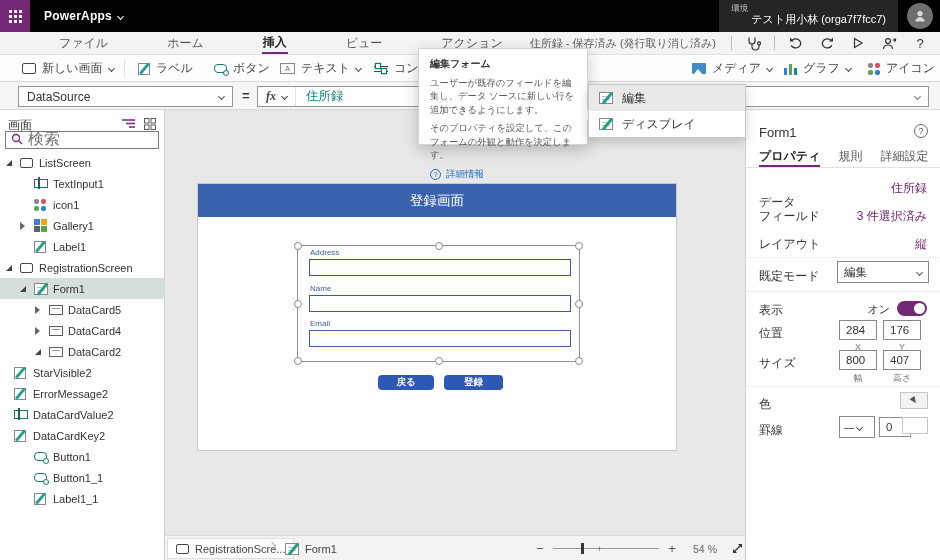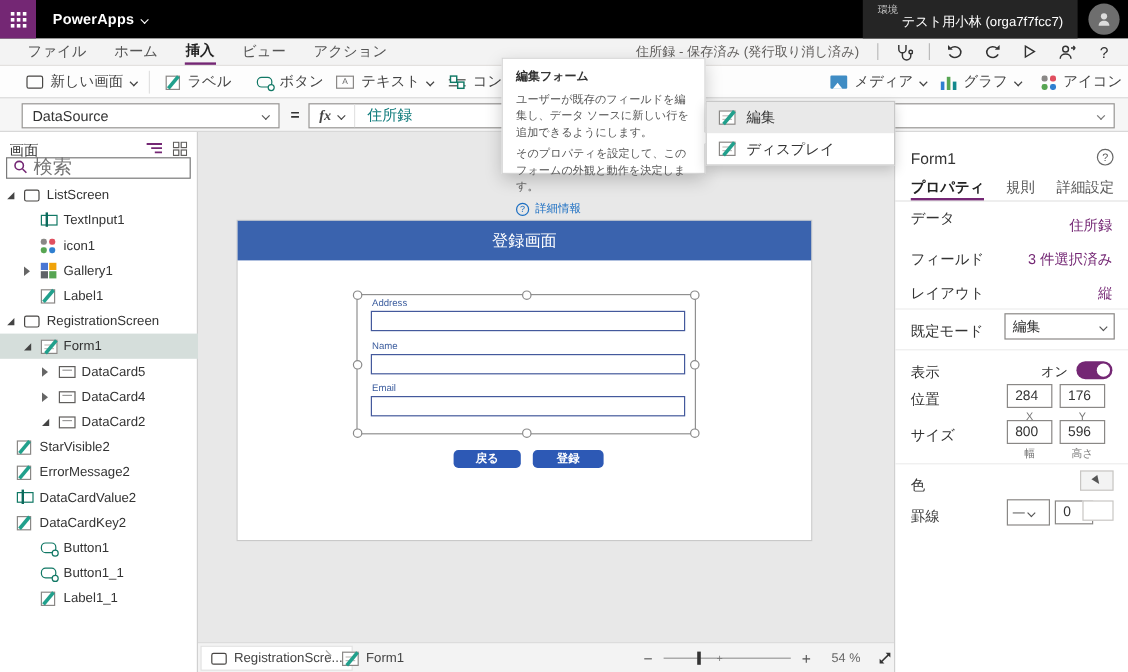--- a/index.html
+++ b/index.html
@@ -15,21 +15,21 @@
   .waffle i { display:block; width:3px; height:3px; background:#fff; box-shadow:5px 0 0 #fff,10px 0 0 #fff,0 5px 0 #fff,5px 5px 0 #fff,10px 5px 0 #fff,0 10px 0 #fff,5px 10px 0 #fff,10px 10px 0 #fff; margin:-10px 0 0 -10px; }
   .brand { font-size:12px; font-weight:600; margin-left:14px; letter-spacing:.2px; }
   .envbox { margin-left:auto; background:#252525; height:32px; padding:3px 12px 0 12px; min-width:158px; }
   .env-label { font-size:8.5px; color:#c8c8c8; line-height:10px; }
   .env-name { font-size:11px; color:#fff; line-height:13px;margin-left:20px; }
   .avatar { width:26px; height:26px; border-radius:50%; background:#6e6e6e; margin:0 7px 0 9px; display:flex; align-items:center; justify-content:center; }
 
   
   .menubar { position:absolute; left:0; top:32px; width:940px; height:23px; background:#f3f3f3; border-bottom:1px solid #e3e1df; display:flex; align-items:stretch; font-size:12px; color:#555; }
   .menu-items { display:flex; margin-left:22px; gap:21px; }
-  .menu-item { display:flex; align-items:center; cursor:pointer; padding:0 1px; }
+  .menu-item { display:flex; align-items:center; cursor:pointer; padding:0 1px;margin-left:36px; }
   .menu-item.active { color:#222; border-bottom:2px solid #742774; font-weight:bold; }
   .menu-right { margin-left:auto; display:flex; align-items:center; gap:11px; padding-right:10px; }
   .app-status { font-size:11px; color:#605e5c; margin-right:4px; }
   .mbtn { width:20px; text-align:center; cursor:pointer; color:#333; display:flex; align-items:center; justify-content:center; }
   .mdiv { width:1px; height:14px; background:#bbb; }
   .help-q { font-size:13px; color:#333; }
 
   
   .ribbon { position:absolute; left:0; top:55px; width:940px; height:27px; background:#fdfdfd; border-bottom:1px solid #d8d8d8; z-index:5; }
   .rbtn { position:absolute; top:0; height:27px; display:flex; align-items:center; gap:6px; font-size:12px; color:#444; padding:0 8px; cursor:pointer; white-space:nowrap; }
@@ -499,21 +499,21 @@
 
 <div class="rpanel">
   <div class="rp-title">Form1</div>
   <div class="rp-help">?</div>
   <div class="rp-tabs">
     <span class="rp-tab active">プロパティ</span>
     <span class="rp-tab">規則</span>
     <span class="rp-tab">詳細設定</span>
   </div>
 
-  <div class="prow-label" style="top:64px;">データ</div>
+  <div class="prow-label" style="top:84px;">データ</div>
   <div class="prow-value" style="top:70px;">住所録</div>
 
   <div class="prow-label" style="top:98px;">フィールド</div>
   <div class="prow-value" style="top:98px;">3 件選択済み</div>
 
   <div class="prow-label" style="top:126px;">レイアウト</div>
   <div class="prow-value" style="top:126px;">縦</div>
 
   <div class="rp-div" style="top:147px;"></div>
 
@@ -530,21 +530,21 @@
   <div class="toggle" style="right:13px; top:191px;"></div>
 
   <div class="prow-label" style="top:215px;">位置</div>
   <div class="rp-input" style="left:93px; top:210px; width:38px;">284</div>
   <div class="rp-input" style="left:137px; top:210px; width:38px;">176</div>
   <div class="rp-sub" style="left:93px; top:232px;">X</div>
   <div class="rp-sub" style="left:137px; top:232px;">Y</div>
 
   <div class="prow-label" style="top:245px;">サイズ</div>
   <div class="rp-input" style="left:93px; top:240px; width:38px;">800</div>
-  <div class="rp-input" style="left:137px; top:240px; width:38px;">596</div>
+  <div class="rp-input" style="left:137px; top:240px; width:38px;">407</div>
   <div class="rp-sub" style="left:93px; top:262px;">幅</div>
   <div class="rp-sub" style="left:137px; top:262px;">高さ</div>
 
   <div class="rp-div" style="top:276px;"></div>
 
   <div class="prow-label" style="top:286px;">色</div>
   <div class="colorbtn" style="right:12px; top:282px;">
       <span class="cursor-tri"></span>
     </div>
 

